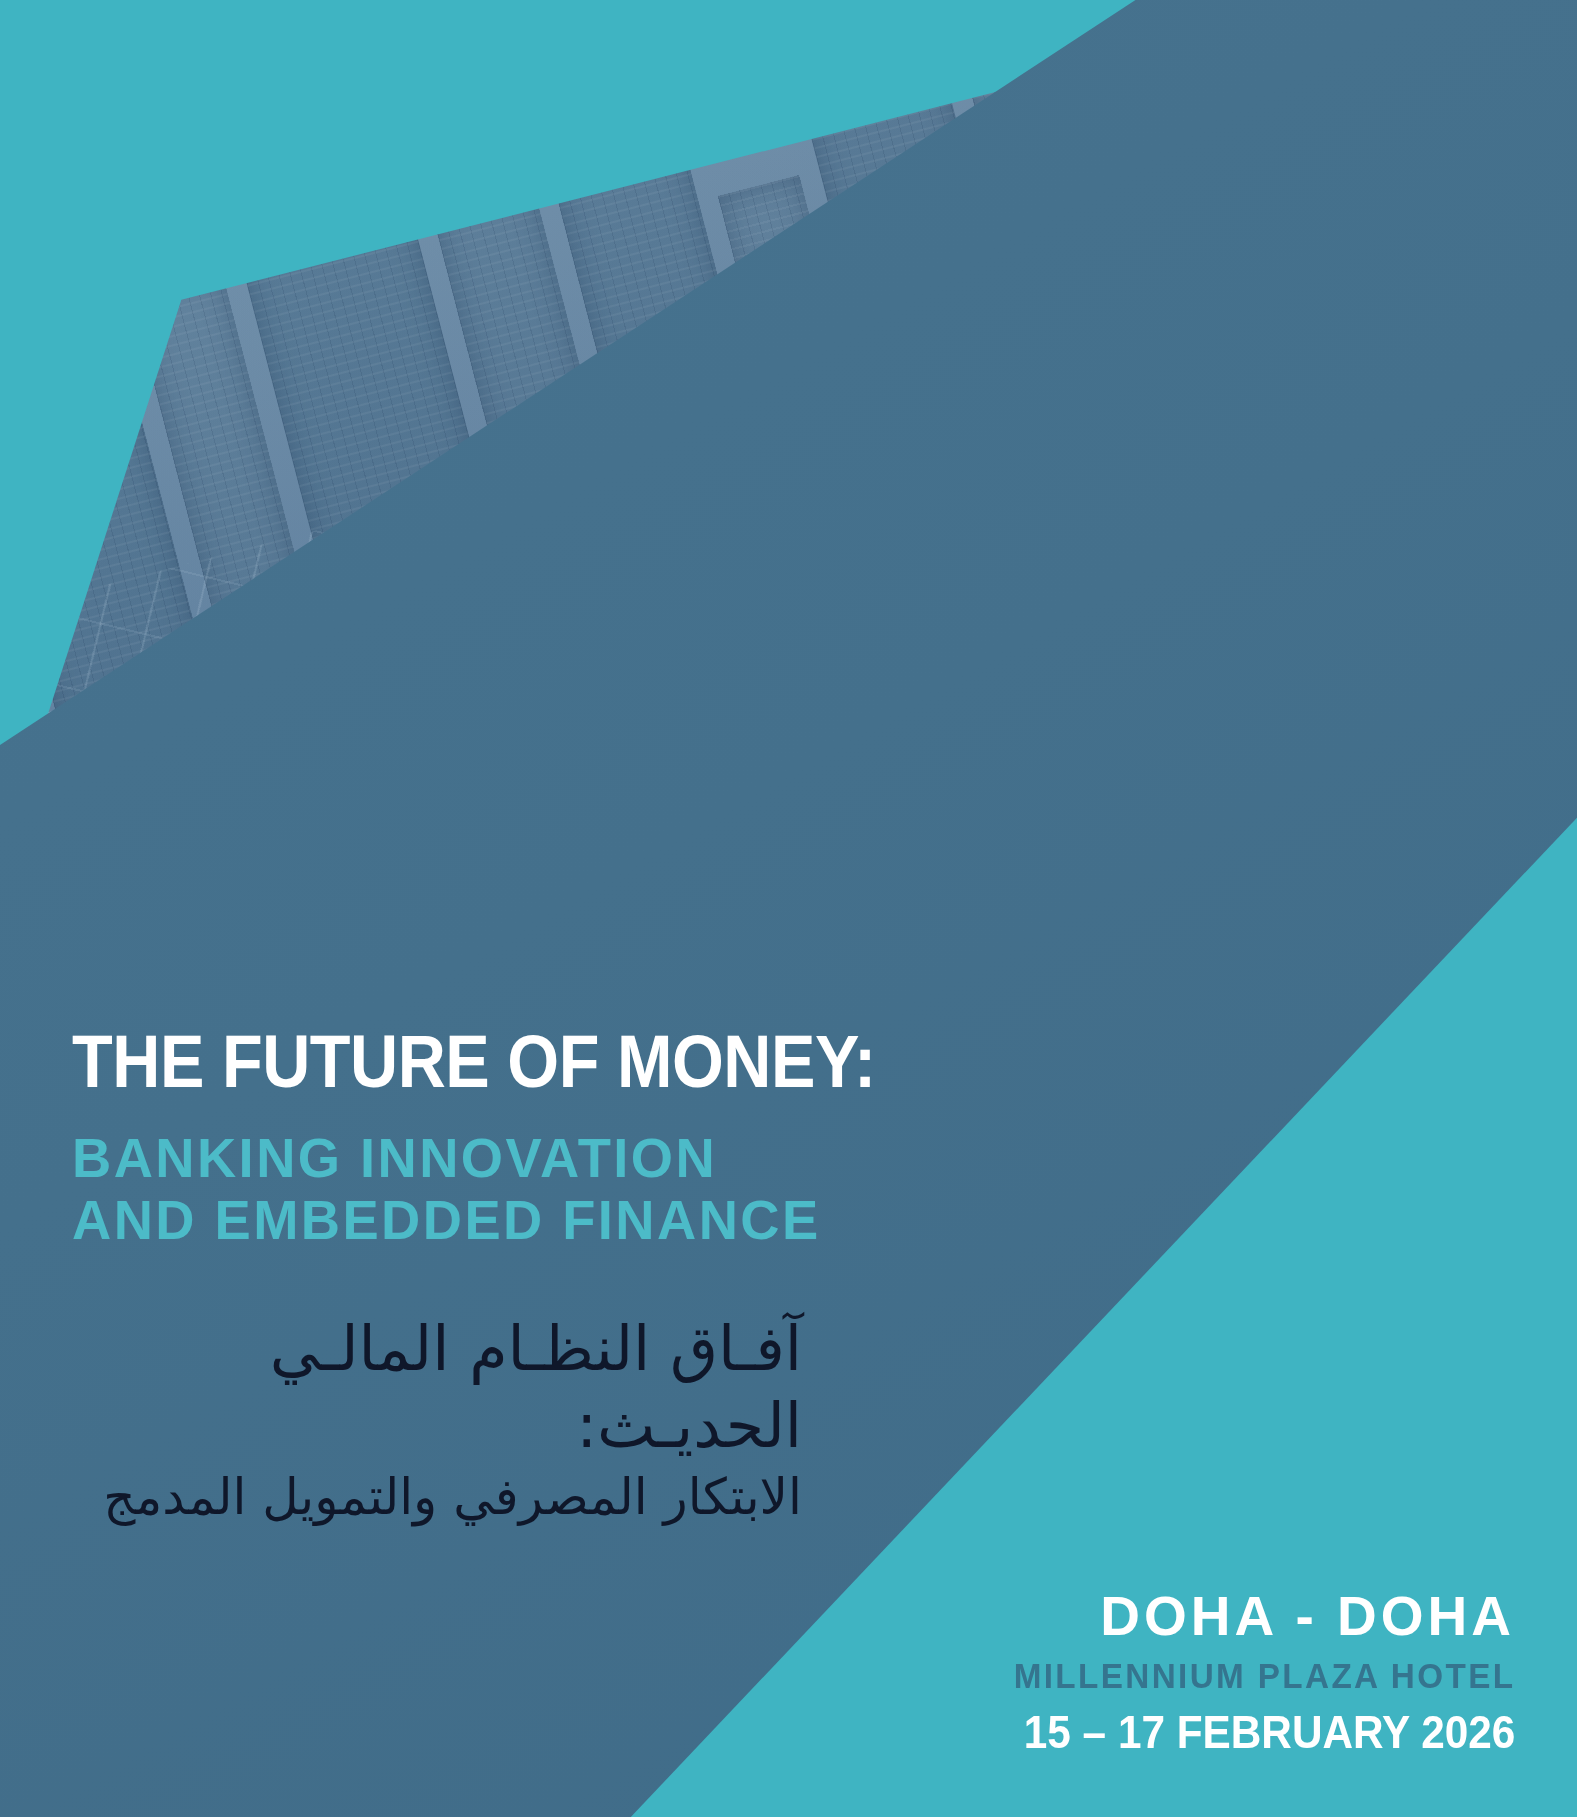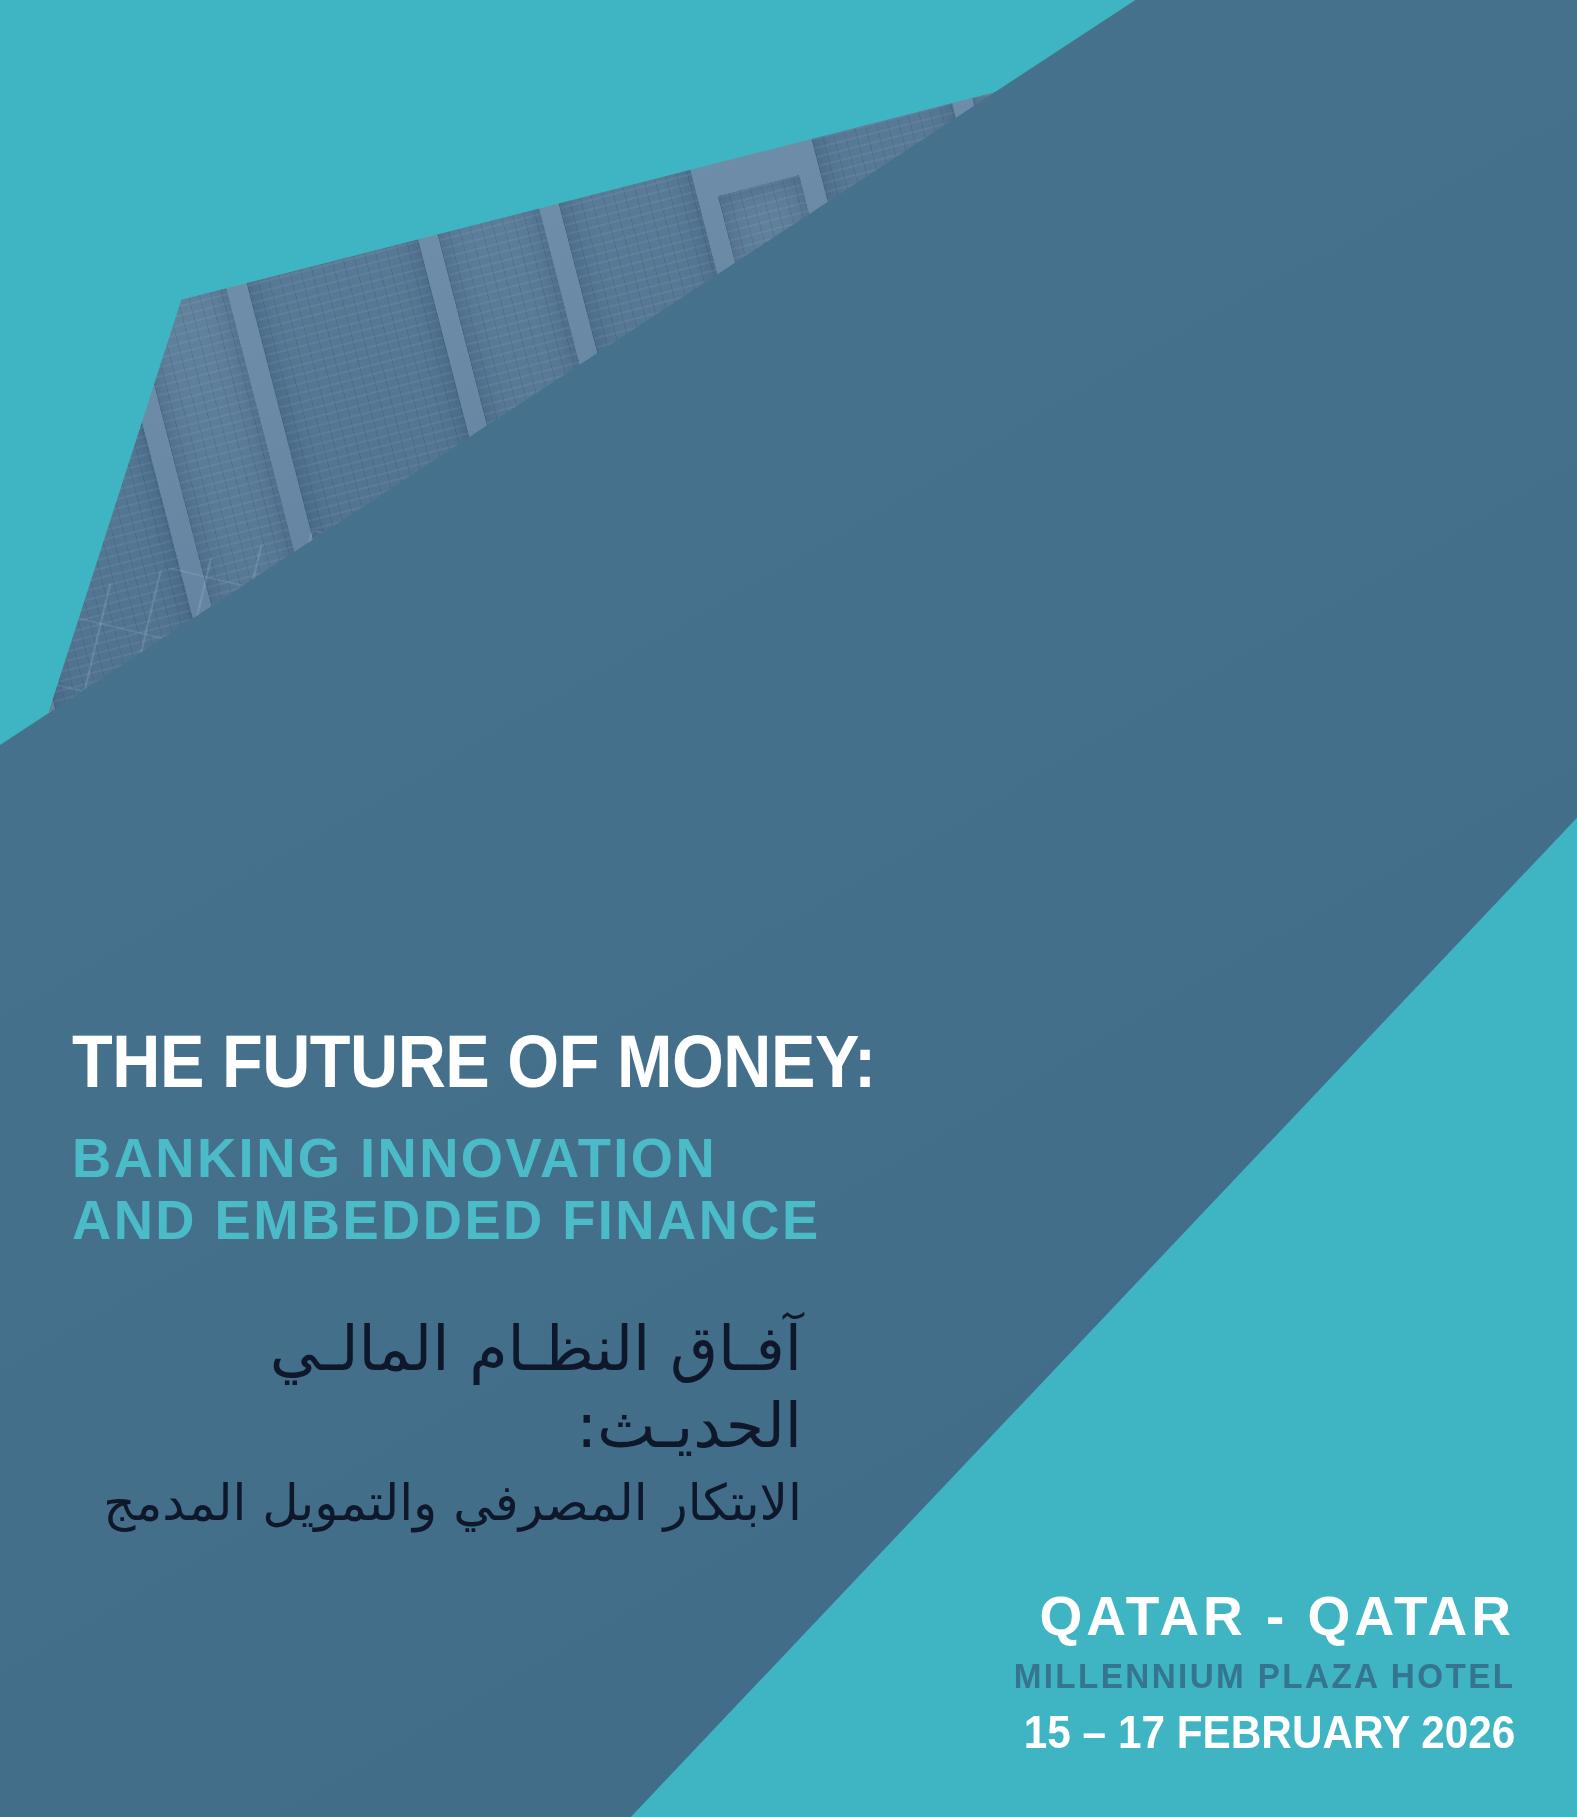--- a/index.html
+++ b/index.html
@@ -189,21 +189,20 @@
   .ar-line1 {
     font-size: 62px;
     line-height: 1.25;
     font-weight: 400;
     letter-spacing: 1px;
   }
   .ar-line2 {
     font-size: 50px;
     line-height: 1.3;
     font-weight: 400;
-    margin-top: 6px;
   }
 
   
   .venue {
     position:absolute;
     right: 62px;
     bottom: 62px;
     text-align: right;
   }
   .venue-city {
@@ -334,18 +333,18 @@
       <div>AND EMBEDDED FINANCE</div>
     </div>
 
     <div class="title-ar">
       <div class="ar-line1">آفـاق النظـام المالـي الحديـث:</div>
       <div class="ar-line2">الابتكار المصرفي والتمويل المدمج</div>
     </div>
   </div>
 
   <div class="venue">
-    <div class="venue-city">QATAR  -  QATAR</div>
+    <div class="venue-city">DOHA  -  DOHA</div>
     <div class="venue-hotel">MILLENNIUM  PLAZA  HOTEL</div>
     <div class="venue-date">15 – 17 FEBRUARY 2026</div>
   </div>
 
 </div>
 
 </body></html>

